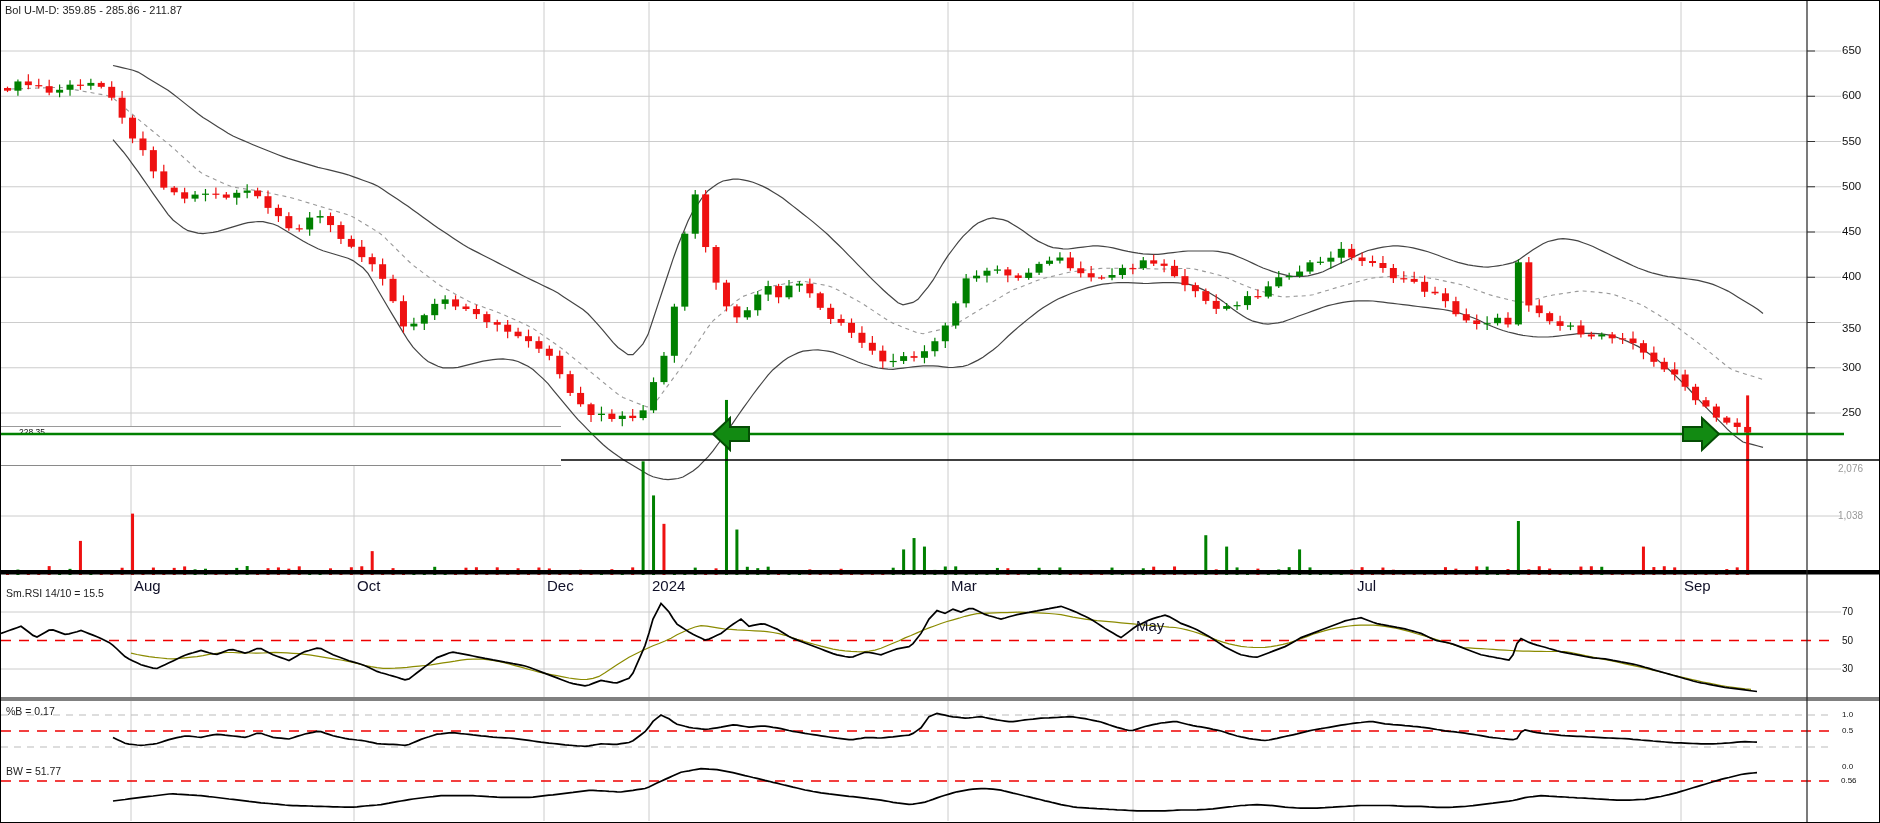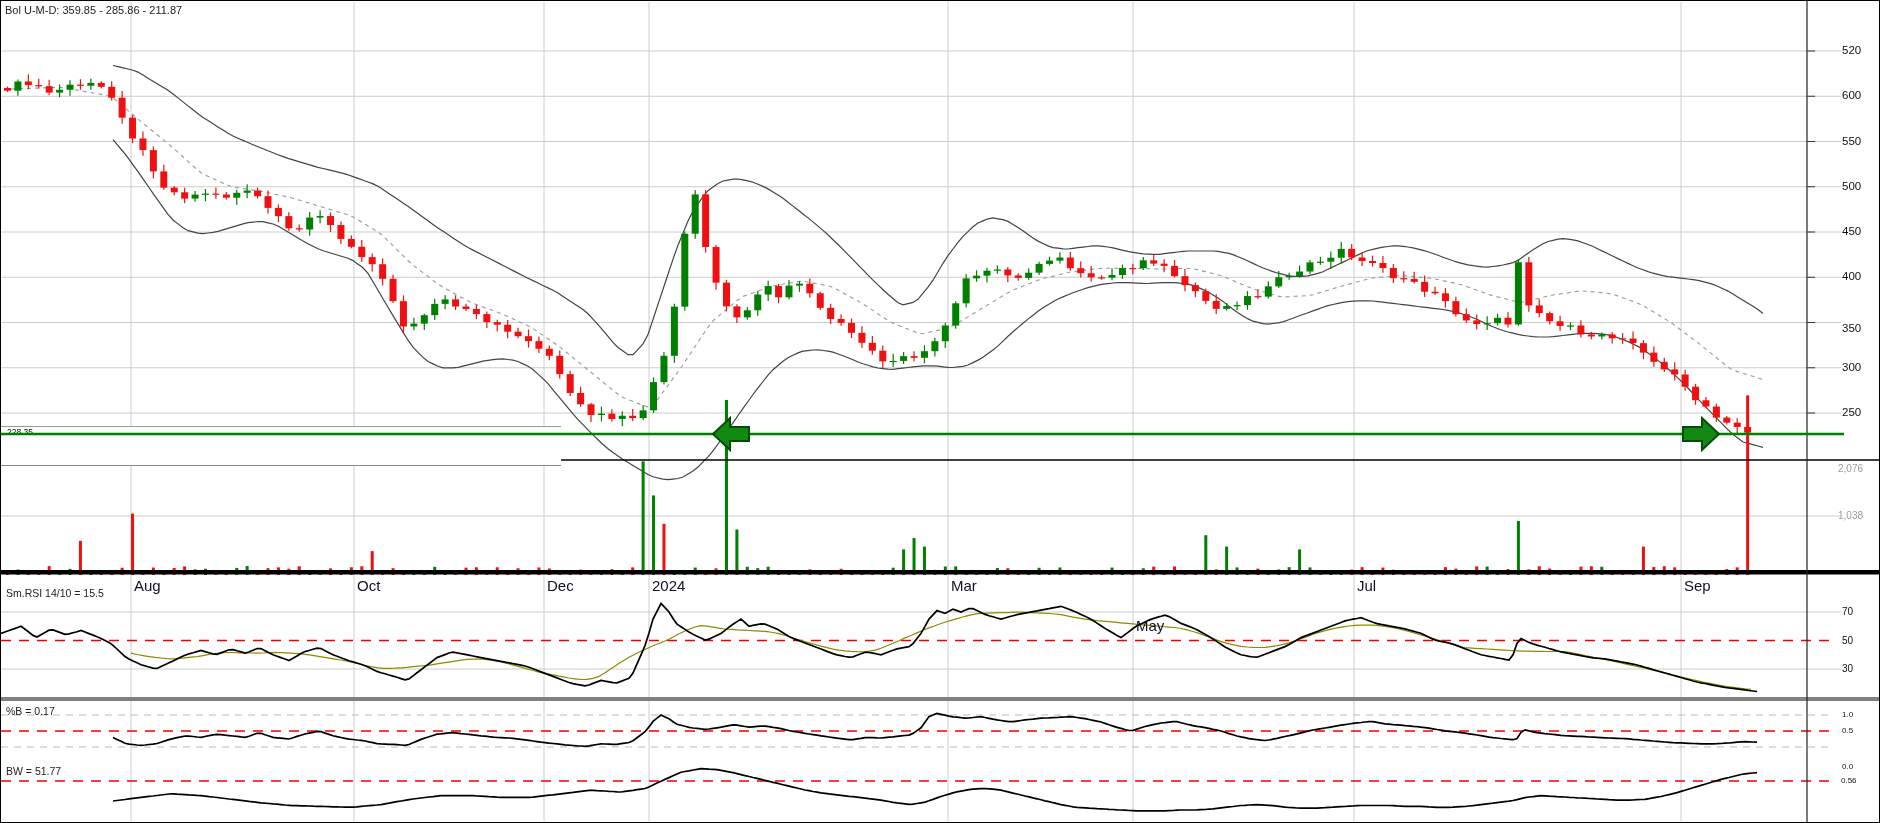--- a/index.html
+++ b/index.html
@@ -19,21 +19,21 @@
   .pane-label{font-size:10.5px;color:#222;}
   #watermark-box{
     position:absolute;left:0;top:425px;width:560px;height:40px;background:#fff;
     border-top:1px solid #9a9a9a;border-bottom:1px solid #8a8a8a;box-sizing:border-box;
   }
   #watermark-text{
     position:absolute;left:2px;top:432px;font-size:19px;color:#26262e;letter-spacing:0px;
   }
   #last-price-label{
     position:absolute;left:0px;top:426px;font-size:8.5px;color:#111;
-    background:rgba(255,255,255,.92);padding:0 2px 1px 6px;text-align:center;
+    background:rgba(255,255,255,.92);padding:0 2px 1px 18px;text-align:center;
   }
 </style>
 </head>
 <body>
 
 <div id="chart-root">
   <svg id="base-layer" width="1880" height="823">
       <line x1="130" y1="1" x2="130" y2="820" stroke="#cccccc" stroke-width="1"></line>
       <line x1="353" y1="1" x2="353" y2="820" stroke="#cccccc" stroke-width="1"></line>
       <line x1="543" y1="1" x2="543" y2="820" stroke="#cccccc" stroke-width="1"></line>
@@ -590,21 +590,21 @@
     </svg>
 
   <div id="title-label" class="lbl">Bol U-M-D: 359.85 - 285.86 - 211.87</div>
   <div id="rsi-pane-label" class="lbl pane-label" style="left:5px;top:586px;">Sm.RSI 14/10 = 15.5</div>
   <div id="pb-pane-label" class="lbl pane-label" style="left:5px;top:704px;">%B = 0.17</div>
   <div id="bw-pane-label" class="lbl pane-label" style="left:5px;top:764px;">BW = 51.77</div>
 
   <div id="watermark-box"></div>
 
   <div id="axis-labels">
-      <div class="lbl price-tick" style="left: 1841px; top: 43px;">520</div>
+      <div class="lbl price-tick" style="left: 1841px; top: 43px;">650</div>
       <div class="lbl price-tick" style="left: 1841px; top: 88.25px;">600</div>
       <div class="lbl price-tick" style="left: 1841px; top: 133.5px;">550</div>
       <div class="lbl price-tick" style="left: 1841px; top: 178.75px;">500</div>
       <div class="lbl price-tick" style="left: 1841px; top: 224px;">450</div>
       <div class="lbl price-tick" style="left: 1841px; top: 269.25px;">400</div>
       <div class="lbl price-tick" style="left: 1841px; top: 321px;">350</div>
       <div class="lbl price-tick" style="left: 1841px; top: 359.75px;">300</div>
       <div class="lbl price-tick" style="left: 1841px; top: 405px;">250</div>
       <div class="lbl vol-tick" style="left: 1837px; top: 462px;">2,076</div>
       <div class="lbl vol-tick" style="left: 1837px; top: 509px;">1,038</div>

